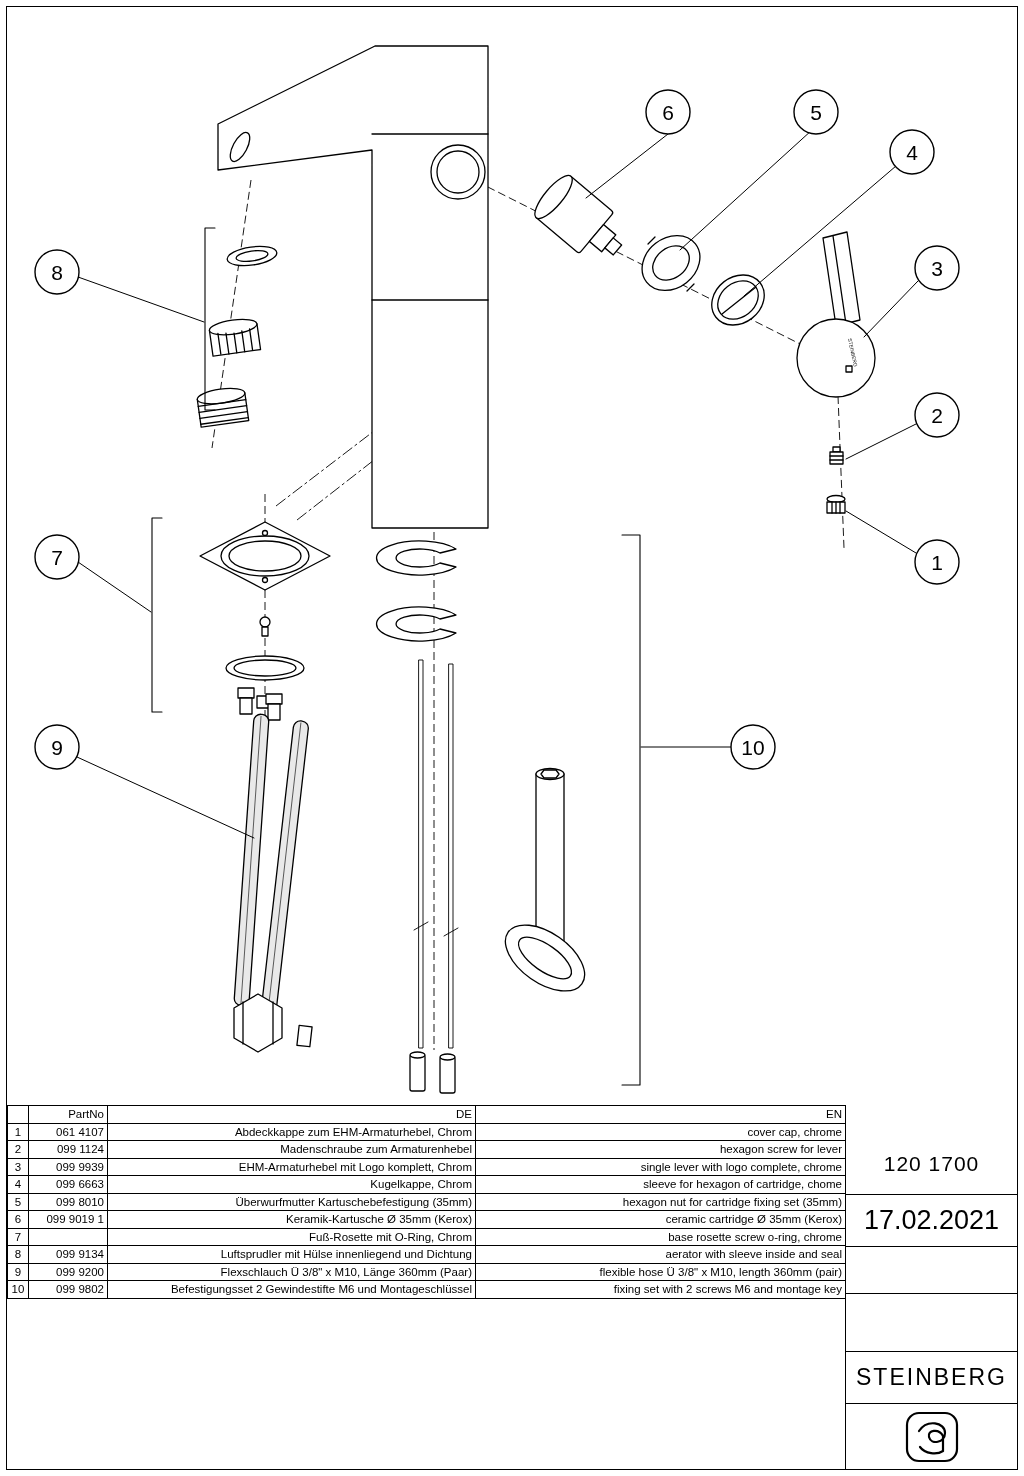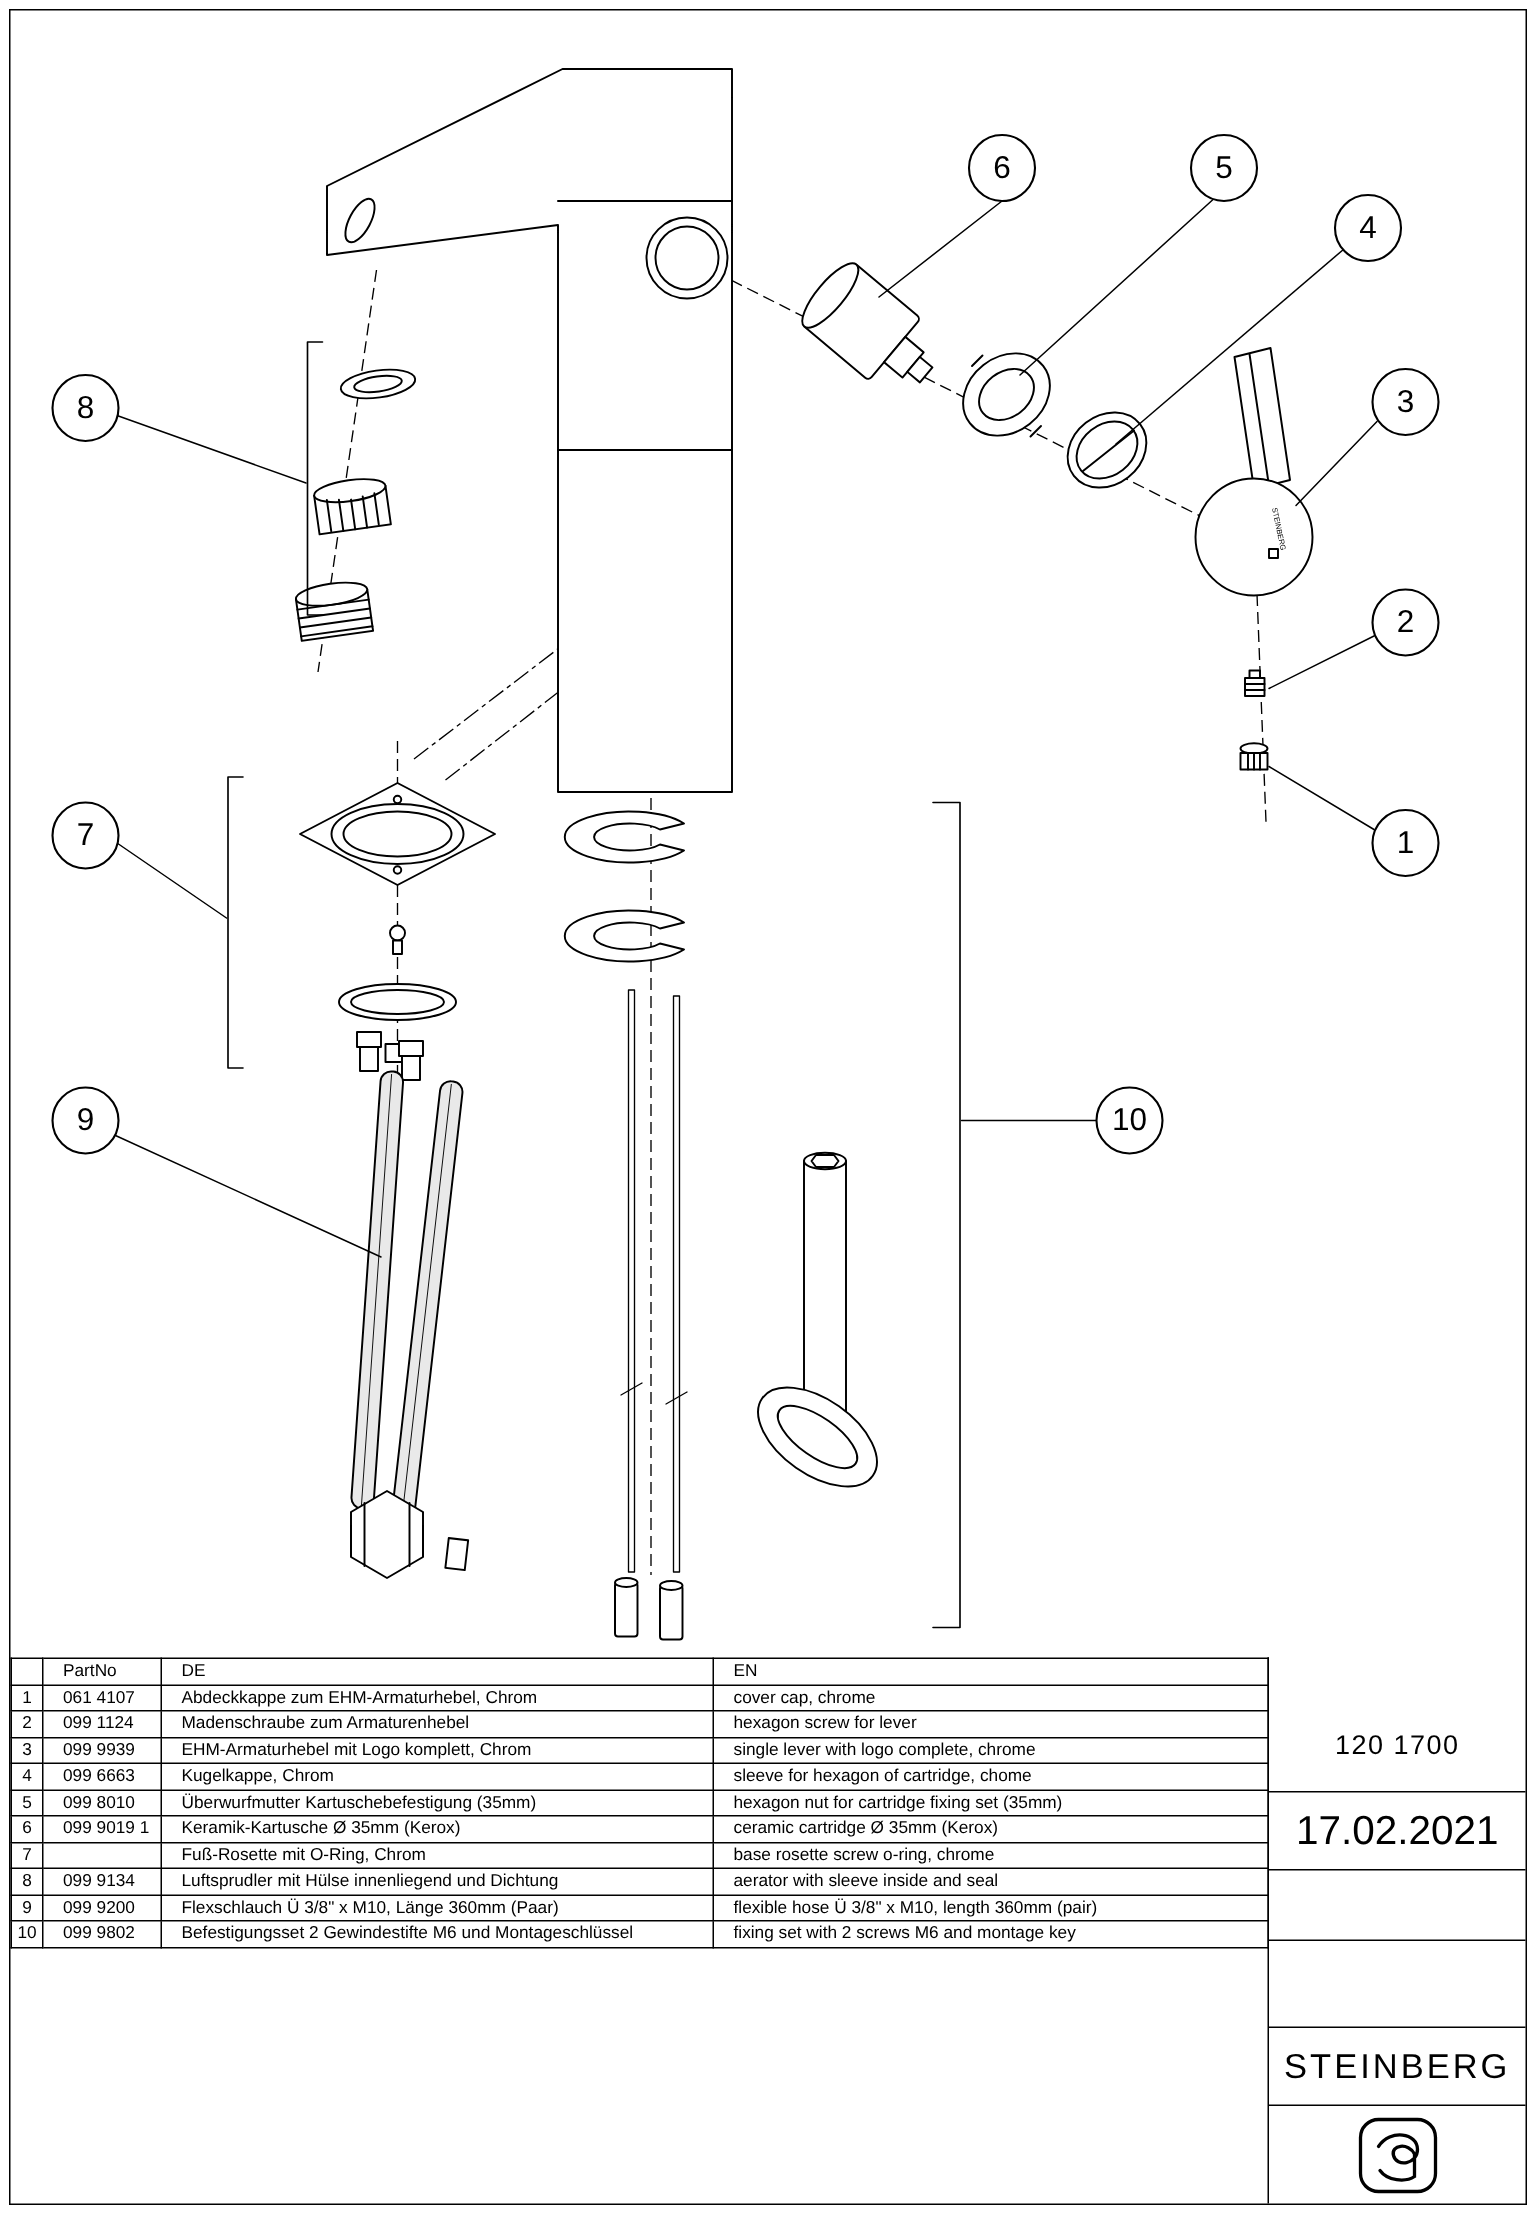--- a/index.html
+++ b/index.html
@@ -10,38 +10,38 @@
   }
   .page { position:absolute; inset:0; width:1024px; height:1476px; background:#fff; }
   .page-border { position:absolute; left:6px; top:6px; width:1012px; height:1464px; border:1px solid #000; pointer-events:none; }
   .drawing { position:absolute; left:0; top:0; }
 
   
   .parts-table { position:absolute; left:7px; top:1105px; }
   table { border-collapse:collapse; table-layout:fixed; width:838px; }
   th, td {
     border:1px solid #000; font-size:11.5px; font-weight:normal;
-    padding:0 13px; height:16.5px; line-height:16.5px;
-    white-space:nowrap; overflow:hidden; text-align:left;
+    padding:0 3px; height:16.5px; line-height:16.5px;
+    white-space:nowrap; overflow:hidden; text-align:right;
   }
   .col-pos { width:21px; text-align:center; padding:0; }
   .col-partno { width:79px; }
   .col-de { width:368px; }
   .col-en { width:370px; }
 
   
   .titleblock { position:absolute; left:845px; top:1105px; width:172px; height:364px; border-left:1px solid #000; }
   .tb-cell { position:absolute; left:0; width:100%; display:flex; align-items:center; justify-content:center; border-bottom:1px solid #000; }
   .c1 { top:0;   height:90px; }
   .c2 { top:90px;  height:52px; }
   .c3 { top:142px; height:47px; }
   .c4 { top:189px; height:58px; }
   .c5 { top:247px; height:52px; }
   .c6 { top:299px; height:65px; border-bottom:none; }
-  .doc-number { font-size:18px; letter-spacing:1px;margin-top:28px; }
+  .doc-number { font-size:21px; letter-spacing:1px;margin-top:28px; }
   .doc-date   { font-size:27px; }
   .brand      { font-size:23px; letter-spacing:2px; }
 </style>
 </head>
 <body>
 
 <div class="page">
   <div class="page-border"></div>
 
   <svg class="drawing" width="1024" height="1105" viewBox="0 0 1024 1105" xmlns="http://www.w3.org/2000/svg">

